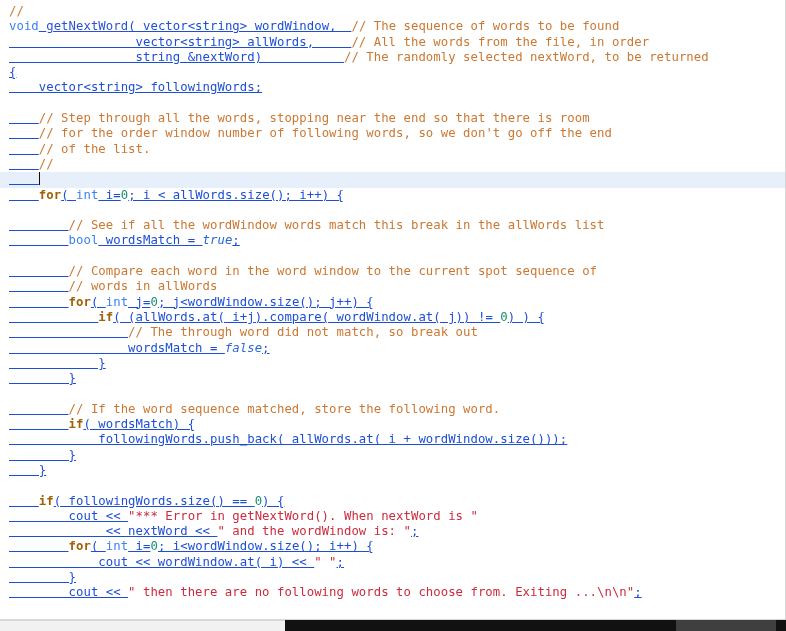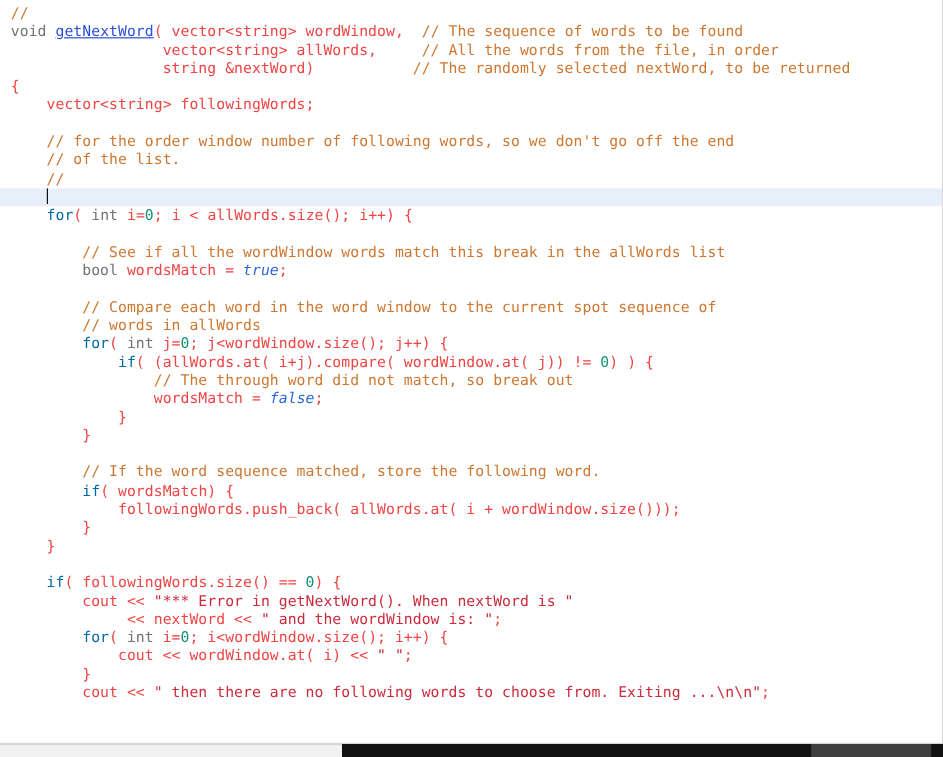--- a/index.html
+++ b/index.html
@@ -50,27 +50,27 @@
     padding-left: 9px;
     letter-spacing: 0.04px;
   }
 
   .code-line.current {
     background: #e7effa;
   }
 
   
   .t-cmt  { color: #cc7832; }
-  .t-kw   { color: #0369a1; }
-  .t-type { color: #737373; }
+  .t-kw   { color: #a16207; font-weight: bold; }
+  .t-type { color: #3b82f6; }
   .t-lit  { color: #2b66d9; font-style: italic; }
   .t-str  { color: #cc2b3d; }
   .t-num  { color: #168f73; }
   .t-fn   { color: #2b50d9; text-decoration: underline; }
-  .t-pln  { color: #ef4444; }
+  .t-pln  { color: #1d4ed8; text-decoration: underline; }
 
   
   .caret {
     display: inline-block;
     width: 0;
     border-left: 1.6px solid #101010;
     height: 13px;
     vertical-align: -2px;
     margin: 0;
   }
@@ -118,20 +118,21 @@
 
   <div id="code-area">
     <div id="code-lines">
         <div class="code-line"><span class="t-cmt">//</span></div>
         <div class="code-line"><span class="t-type">void</span><span class="t-pln"> </span><span class="t-fn">getNextWord</span><span class="t-pln">( vector&lt;string&gt; wordWindow,  </span><span class="t-cmt">// The sequence of words to be found</span></div>
         <div class="code-line"><span class="t-pln">                 vector&lt;string&gt; allWords,     </span><span class="t-cmt">// All the words from the file, in order</span></div>
         <div class="code-line"><span class="t-pln">                 string &amp;nextWord)           </span><span class="t-cmt">// The randomly selected nextWord, to be returned</span></div>
         <div class="code-line"><span class="t-pln">{</span></div>
         <div class="code-line"><span class="t-pln">    vector&lt;string&gt; followingWords;</span></div>
         <div class="code-line"> </div>
+        <div class="code-line"><span class="t-pln">    </span><span class="t-cmt">// Step through all the words, stopping near the end so that there is room</span></div>
         <div class="code-line"><span class="t-pln">    </span><span class="t-cmt">// for the order window number of following words, so we don't go off the end</span></div>
         <div class="code-line"><span class="t-pln">    </span><span class="t-cmt">// of the list.</span></div>
         <div class="code-line"><span class="t-pln">    </span><span class="t-cmt">//</span></div>
         <div class="code-line current"><span class="t-pln">    </span><span class="caret"></span></div>
         <div class="code-line"><span class="t-pln">    </span><span class="t-kw">for</span><span class="t-pln">( </span><span class="t-type">int</span><span class="t-pln"> i=</span><span class="t-num">0</span><span class="t-pln">; i &lt; allWords.size(); i++) {</span></div>
         <div class="code-line"> </div>
         <div class="code-line"><span class="t-pln">        </span><span class="t-cmt">// See if all the wordWindow words match this break in the allWords list</span></div>
         <div class="code-line"><span class="t-pln">        </span><span class="t-type">bool</span><span class="t-pln"> wordsMatch = </span><span class="t-lit">true</span><span class="t-pln">;</span></div>
         <div class="code-line"> </div>
         <div class="code-line"><span class="t-pln">        </span><span class="t-cmt">// Compare each word in the word window to the current spot sequence of</span></div>

